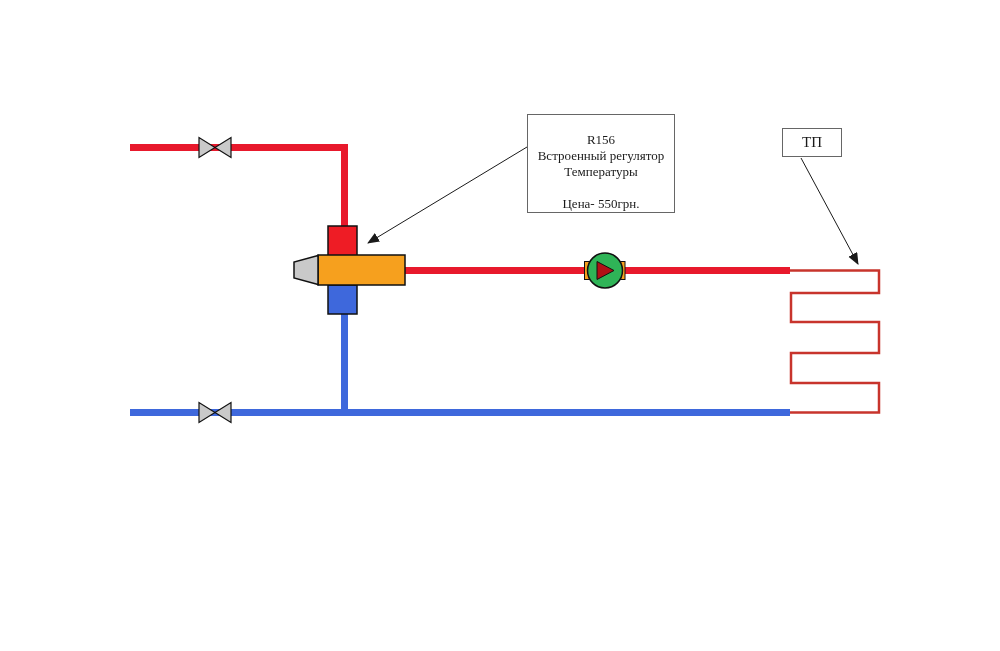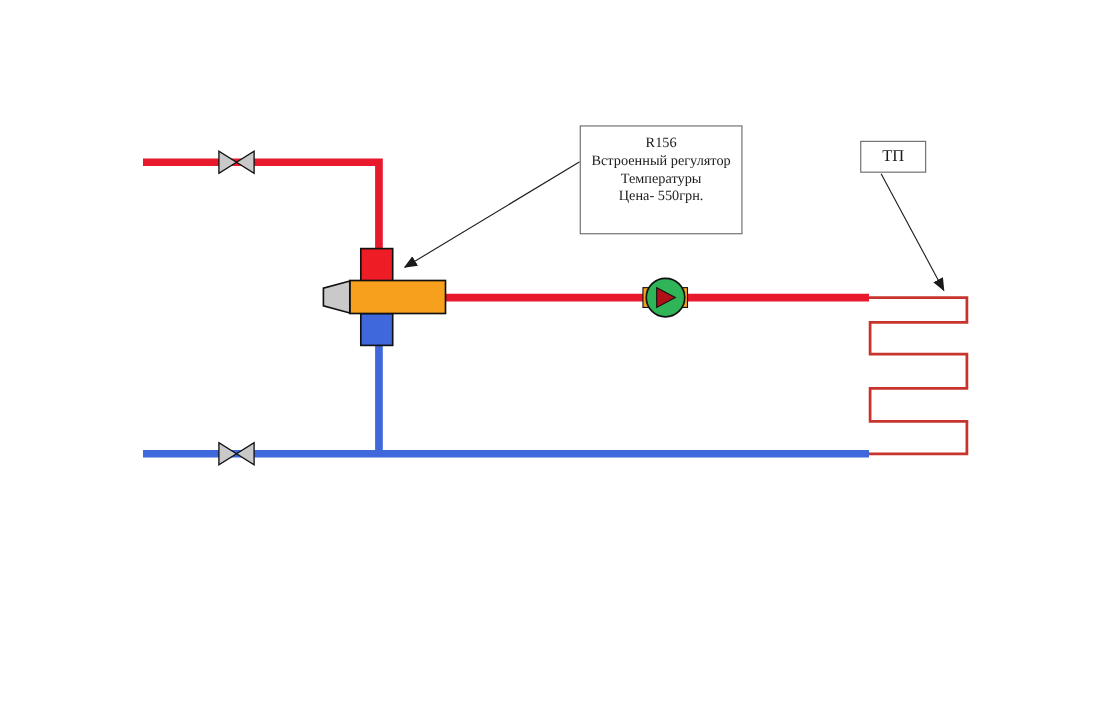--- a/index.html
+++ b/index.html
@@ -41,25 +41,25 @@
     border: 1px solid var(--box_border);
     background: var(--background, #ffffff);
     color: var(--text);
     text-align: center;
   }
   #annotation-box {
     left: 527px;
     top: 114px;
     width: 148px;
     height: 99px;
-    padding-top: 7px;
+    padding-top: 17px;
     font-size: 13px;
     line-height: 16px;
   }
-  #annotation-box .price-line { }
+  #annotation-box .price-line { margin-top: 16px; }
   #floor-label-box {
     left: 782px;
     top: 128px;
     width: 60px;
     height: 29px;
     font-size: 15px;
     line-height: 27px;
   }
 </style>
 </head>

